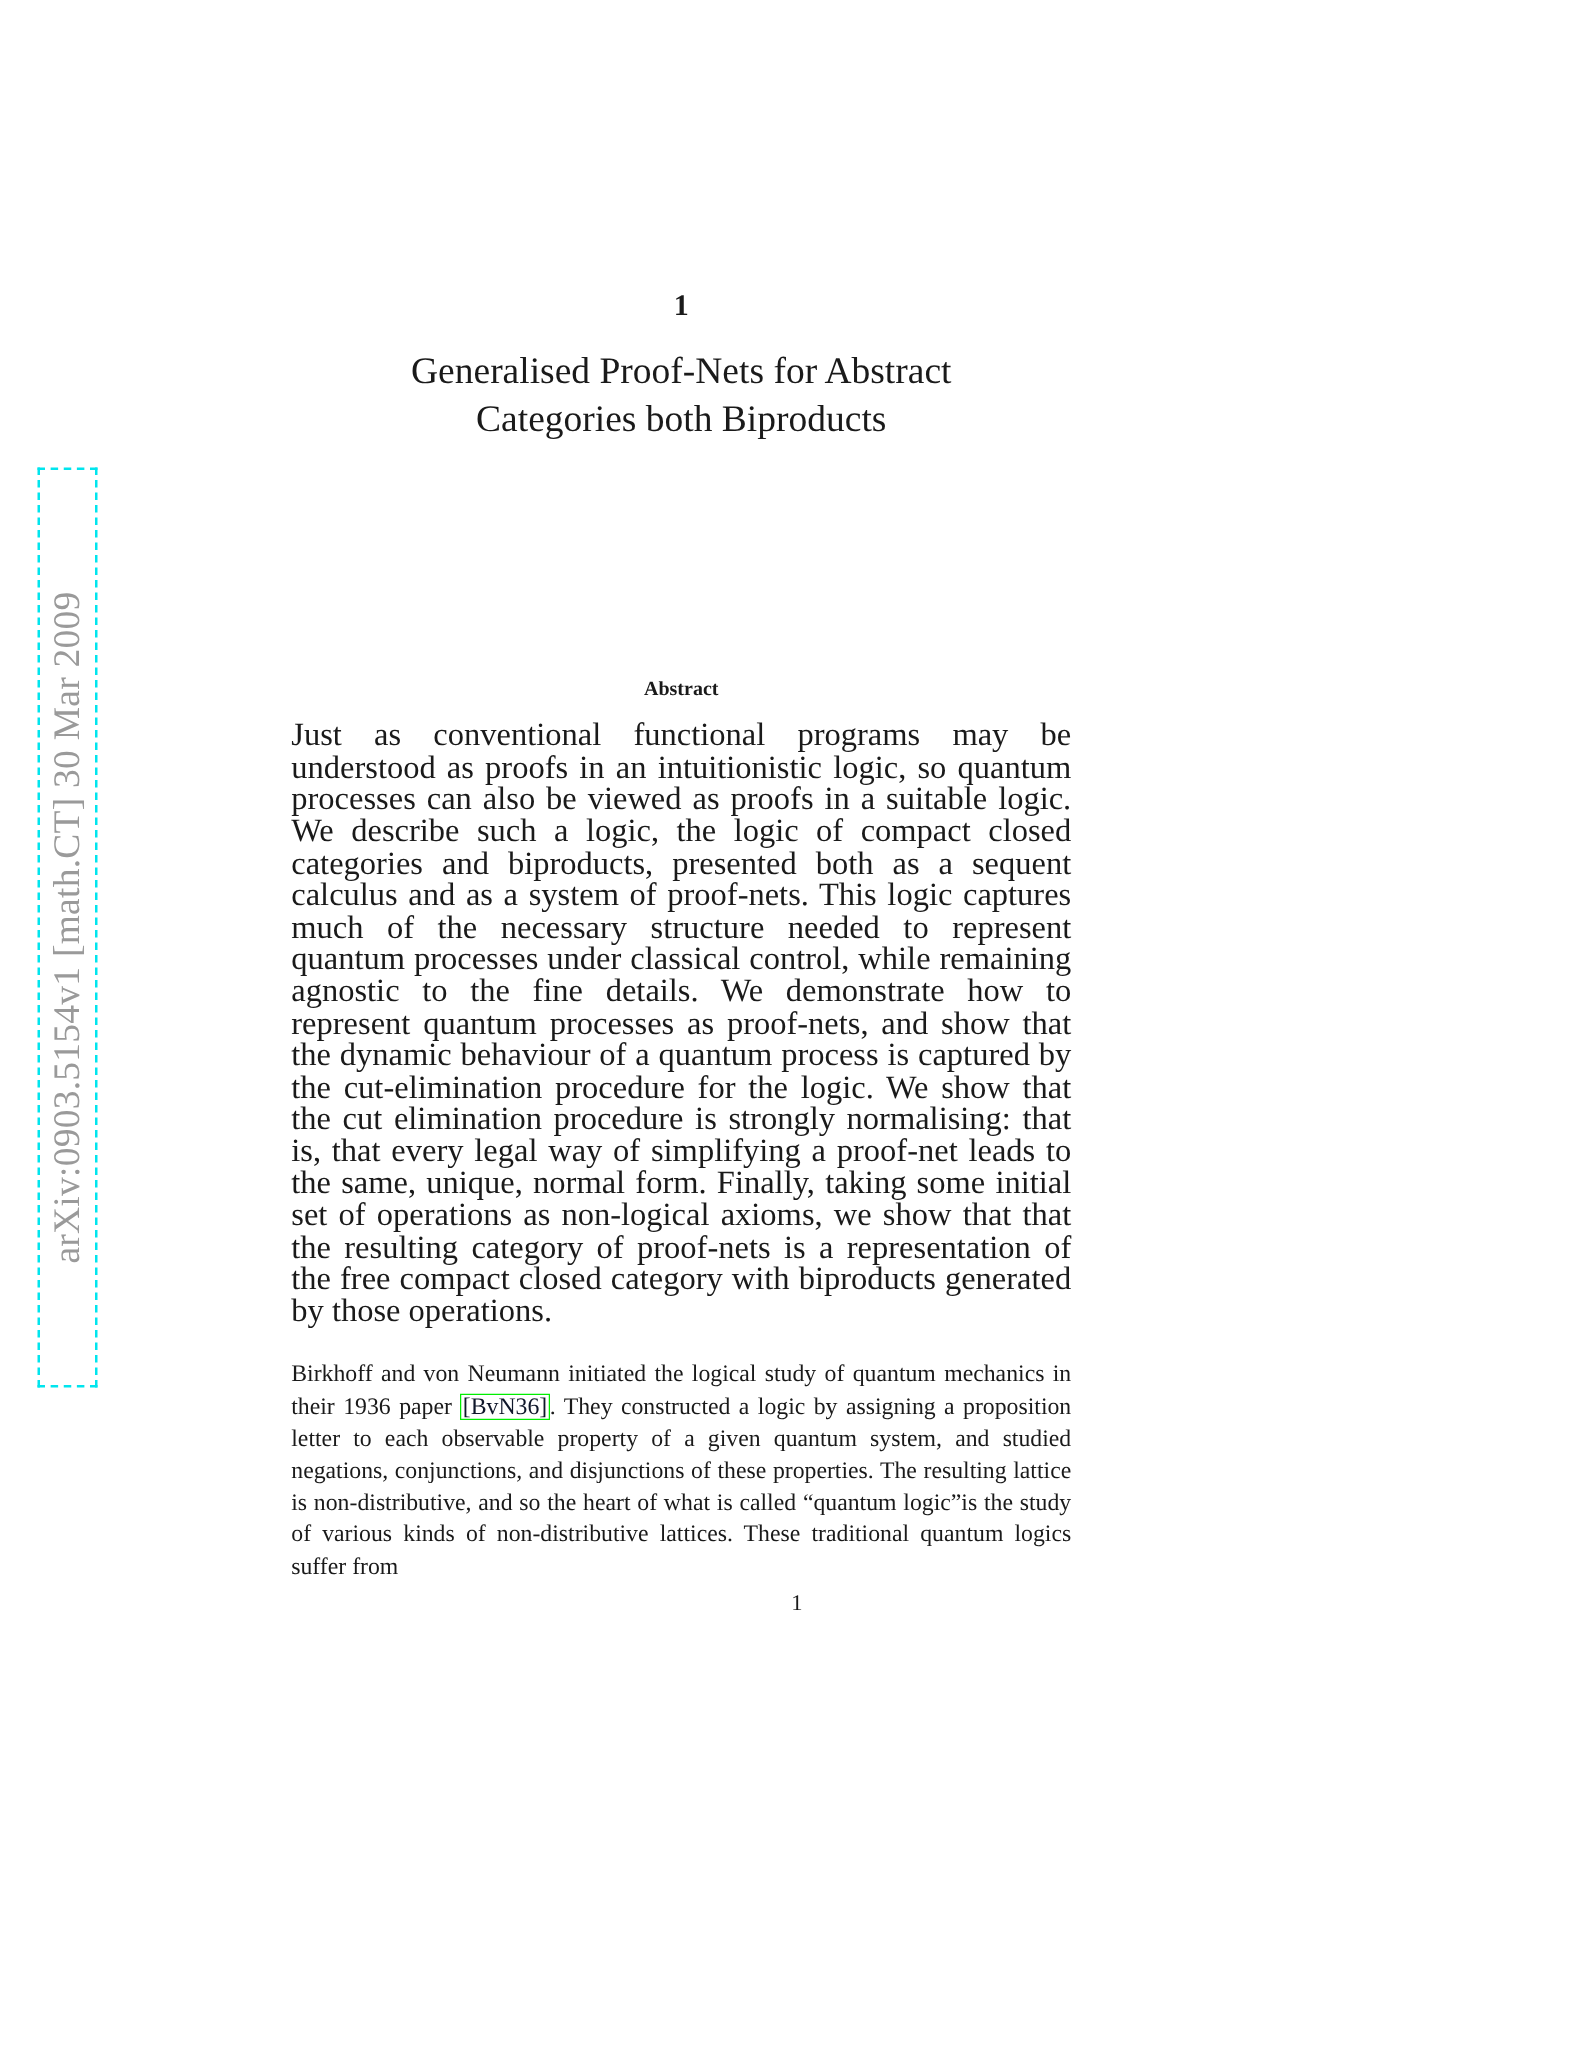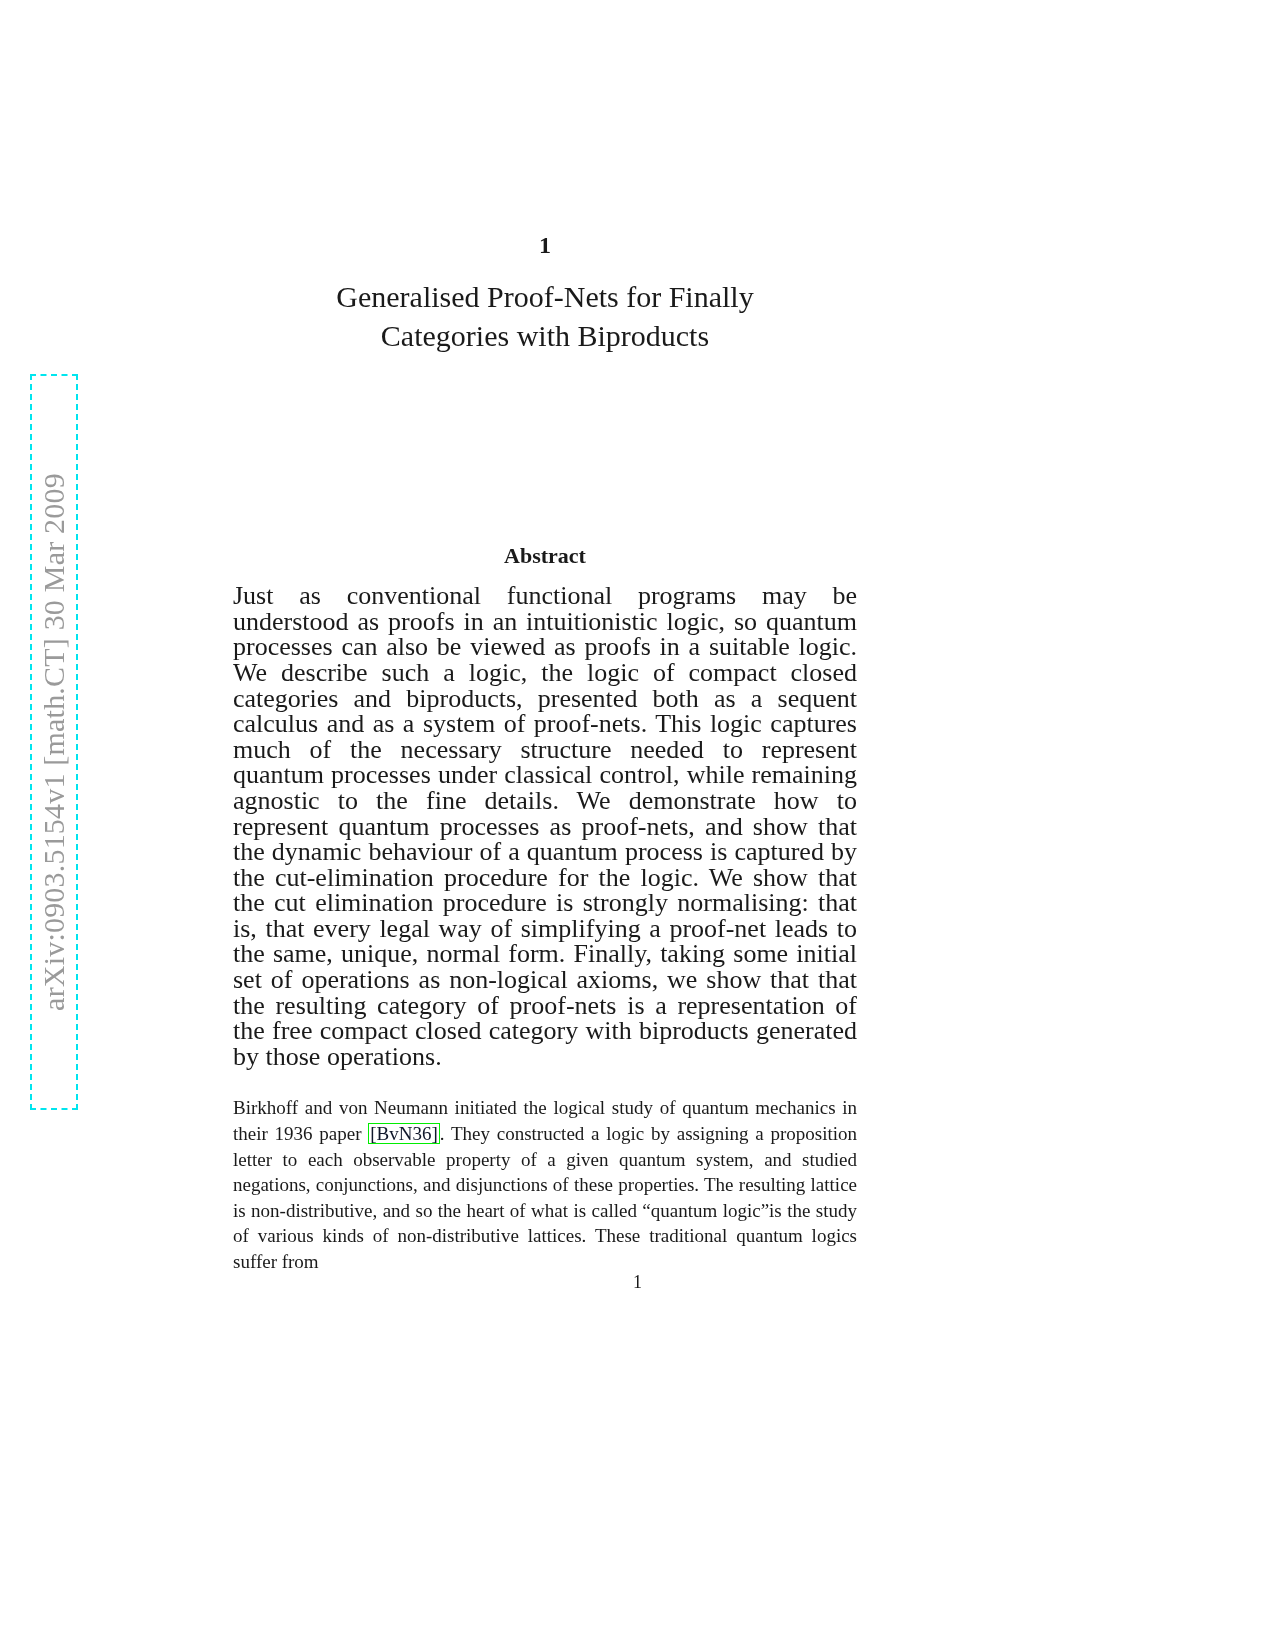--- a/index.html
+++ b/index.html
@@ -59,21 +59,21 @@
     text-align: center;
     font-size: 30px;
     line-height: 1.28;
     margin-top: 20px;
     font-weight: normal;
   }
 
   .abstract-heading {
     text-align: center;
     font-weight: bold;
-    font-size: 22px;
+    font-size: 16px;
     margin-top: 188px;
   }
   .abstract-body {
     margin-top: 14px;
     font-size: 26px;
     line-height: 25.6px;
     text-align: justify;
     text-justify: inter-word;
     hyphens: none;
   }
@@ -125,22 +125,22 @@
 
   <div class="arxiv-stamp">
     <span class="arxiv-stamp-text">arXiv:0903.5154v1  [math.CT]  30 Mar 2009</span>
   </div>
 
   <div class="column">
 
     <div class="chapter-number">1</div>
 
     <h1 class="chapter-title">
-      <span>Generalised Proof-Nets for Finally</span><br>
-      <span>Categories with Biproducts</span>
+      <span>Generalised Proof-Nets for Abstract</span><br>
+      <span>Categories both Biproducts</span>
     </h1>
 
     <div class="abstract-heading">Abstract</div>
     <p class="abstract-body">Just as conventional functional programs may be understood as proofs in an intuitionistic logic, so quantum processes can also be viewed as proofs in a suitable logic. We describe such a logic, the logic of compact closed categories and biproducts, presented both as a sequent calculus and as a system of proof-nets. This logic captures much of the necessary structure needed to represent quantum processes under classical control, while remaining agnostic to the fine details. We demonstrate how to represent quantum processes as proof-nets, and show that the dynamic behaviour of a quantum process is captured by the cut-elimination procedure for the logic. We show that the cut elimination procedure is strongly normalising: that is, that every legal way of simplifying a proof-net leads to the same, unique, normal form. Finally, taking some initial set of operations as non-logical axioms, we show that that the resulting category of proof-nets is a representation of the free compact closed category with biproducts generated by those operations.</p>
 
 
     <p class="body-para"><span>Birkhoff and von Neumann initiated the logical study of quantum mechanics in their 1936 paper </span><a class="cite-link" href="#">[BvN36]</a><span>. They constructed a logic by assigning a proposition letter to each observable property of a given quantum system, and studied negations, conjunctions, and disjunctions of these properties. The resulting lattice is non-distributive, and so the heart of what is called “quantum logic”is the study of various kinds of non-distributive lattices. These traditional quantum logics suffer from</span></p>
 
   </div>
 

